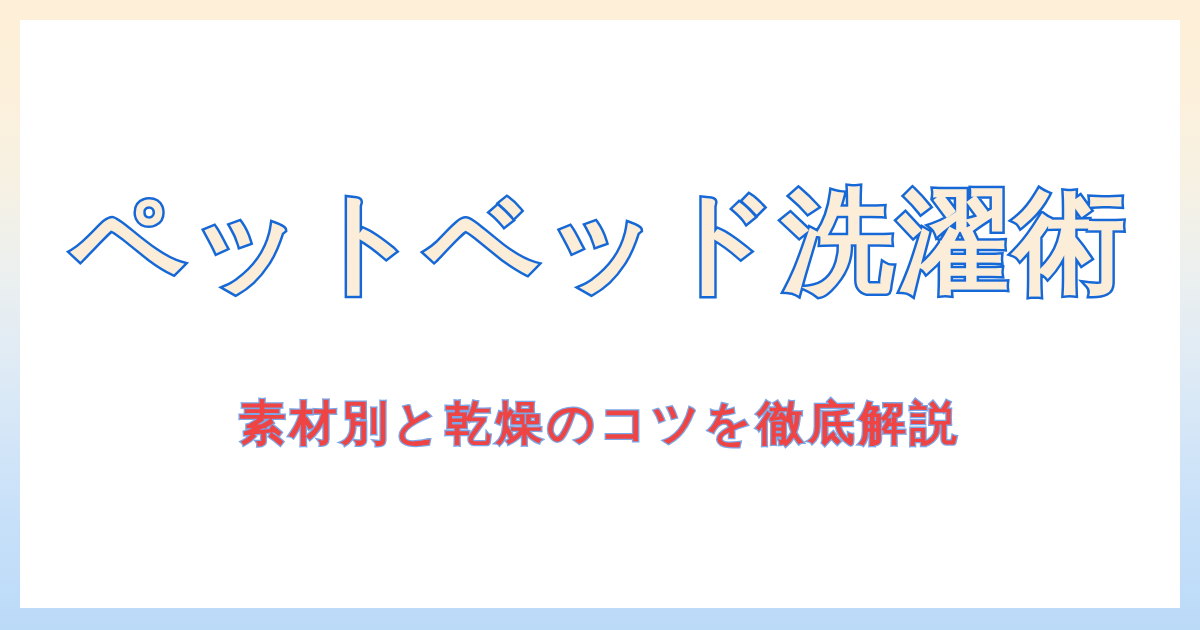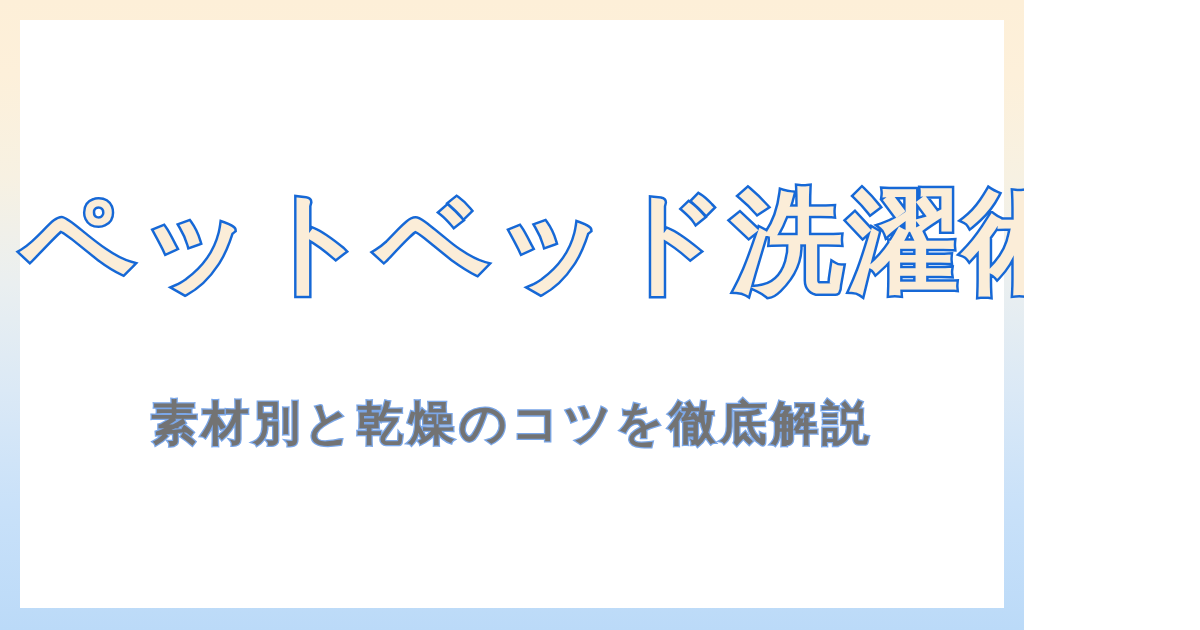--- a/index.html
+++ b/index.html
@@ -3,21 +3,21 @@
 <meta charset="utf-8">
 <style>
   html, body {
     margin: 0;
     padding: 0;
     background: #ffffff;
   }
 
   .ogp-card {
     position: relative;
-    width: 1024px;
+    width: 1200px;
     height: 630px;
     overflow: hidden;
     background: linear-gradient(
       to bottom,
       #fdefd8 0%,
       #fdf0da 12%,
       #f7f1e2 28%,
       #eaeff0 45%,
       #dbe9f6 62%,
       #c9e1f9 80%,
@@ -69,21 +69,21 @@
     text-align: center;
   }
 
   .subline {
     display: block;
     font-family: "DejaVu Sans", "Liberation Sans", sans-serif;
     font-size: 47px;
     font-weight: 700;
     line-height: 1.3;
     letter-spacing: 0.09em;
-    color: #737373;
+    color: #ef4444;
     -webkit-text-stroke: 2.6px #7ba7e8;
     paint-order: stroke fill;
     white-space: nowrap;
     margin: 0;
   }
 </style>
 </head>
 <body>
 
 <div class="ogp-card">

